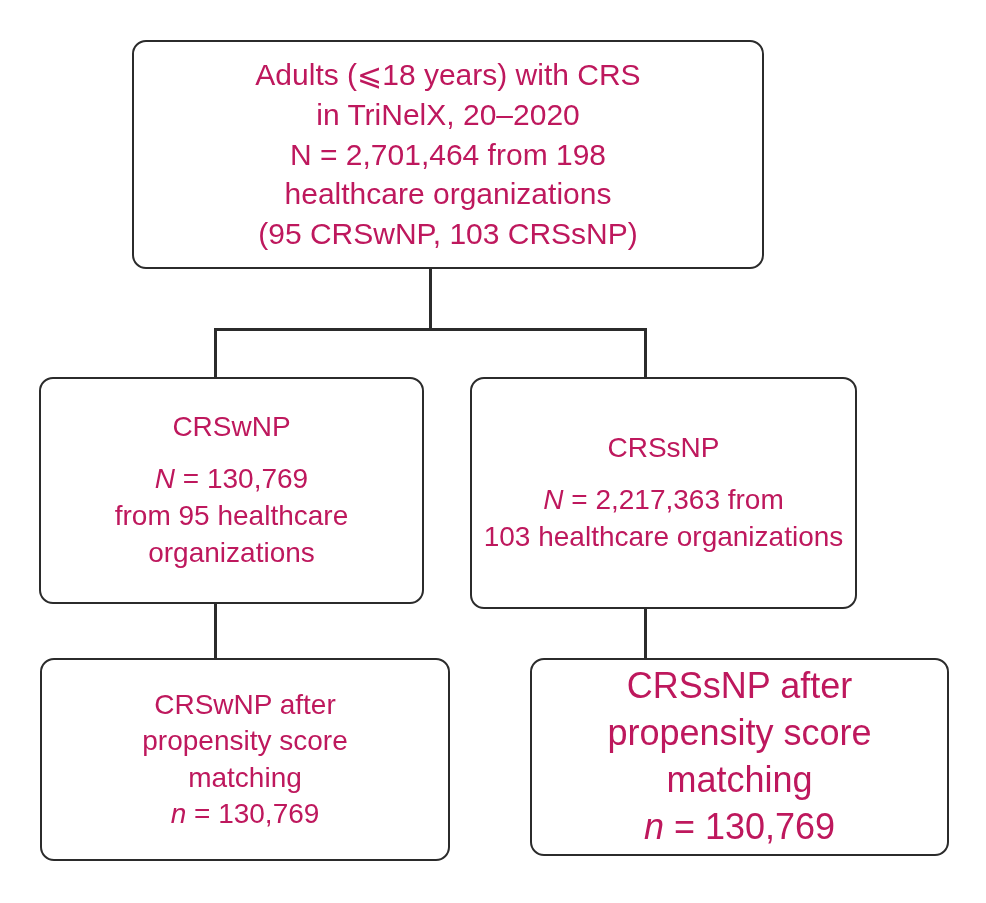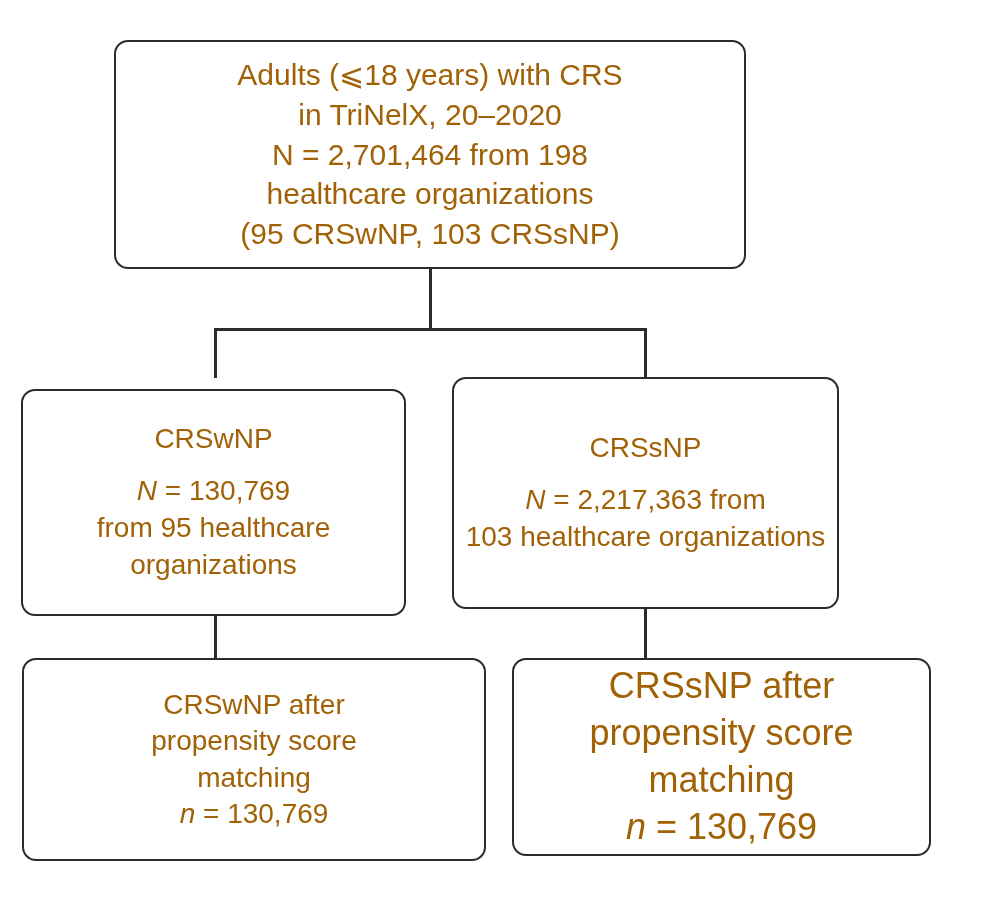--- a/index.html
+++ b/index.html
@@ -19,22 +19,23 @@
     position: absolute;
     box-sizing: border-box;
     border: 2.5px solid #2b2b2b;
     border-radius: 14px;
     background: #ffffff;
     display: flex;
     flex-direction: column;
     align-items: center;
     justify-content: center;
     text-align: center;
-    color: #a16207;
+    color: #be185d;
     z-index: 2;
+    margin-left: 18px;
   }
   .node .line {
     display: block;
     white-space: nowrap;
   }
   .node .line.gap-above {
     margin-top: 0.55em;
   }
   .ital {
     font-style: italic;
@@ -46,40 +47,40 @@
     top: 40px;
     width: 632px;
     height: 229px;
     font-size: 30px;
     line-height: 1.33;
   }
 
   
   #node-crswnp {
     left: 21px;
-    top: 389px;
+    top: 377px;
     width: 385px;
     height: 227px;
     font-size: 28px;
     line-height: 1.32;
   }
   #node-crssnp {
     left: 452px;
     top: 377px;
     width: 387px;
     height: 232px;
     font-size: 28px;
     line-height: 1.32;
   }
 
   
   #node-crswnp-psm {
     left: 22px;
     top: 658px;
-    width: 464px;
+    width: 410px;
     height: 203px;
     font-size: 28px;
     line-height: 1.3;
   }
   #node-crssnp-psm {
     left: 512px;
     top: 658px;
     width: 419px;
     height: 198px;
     font-size: 36px;

